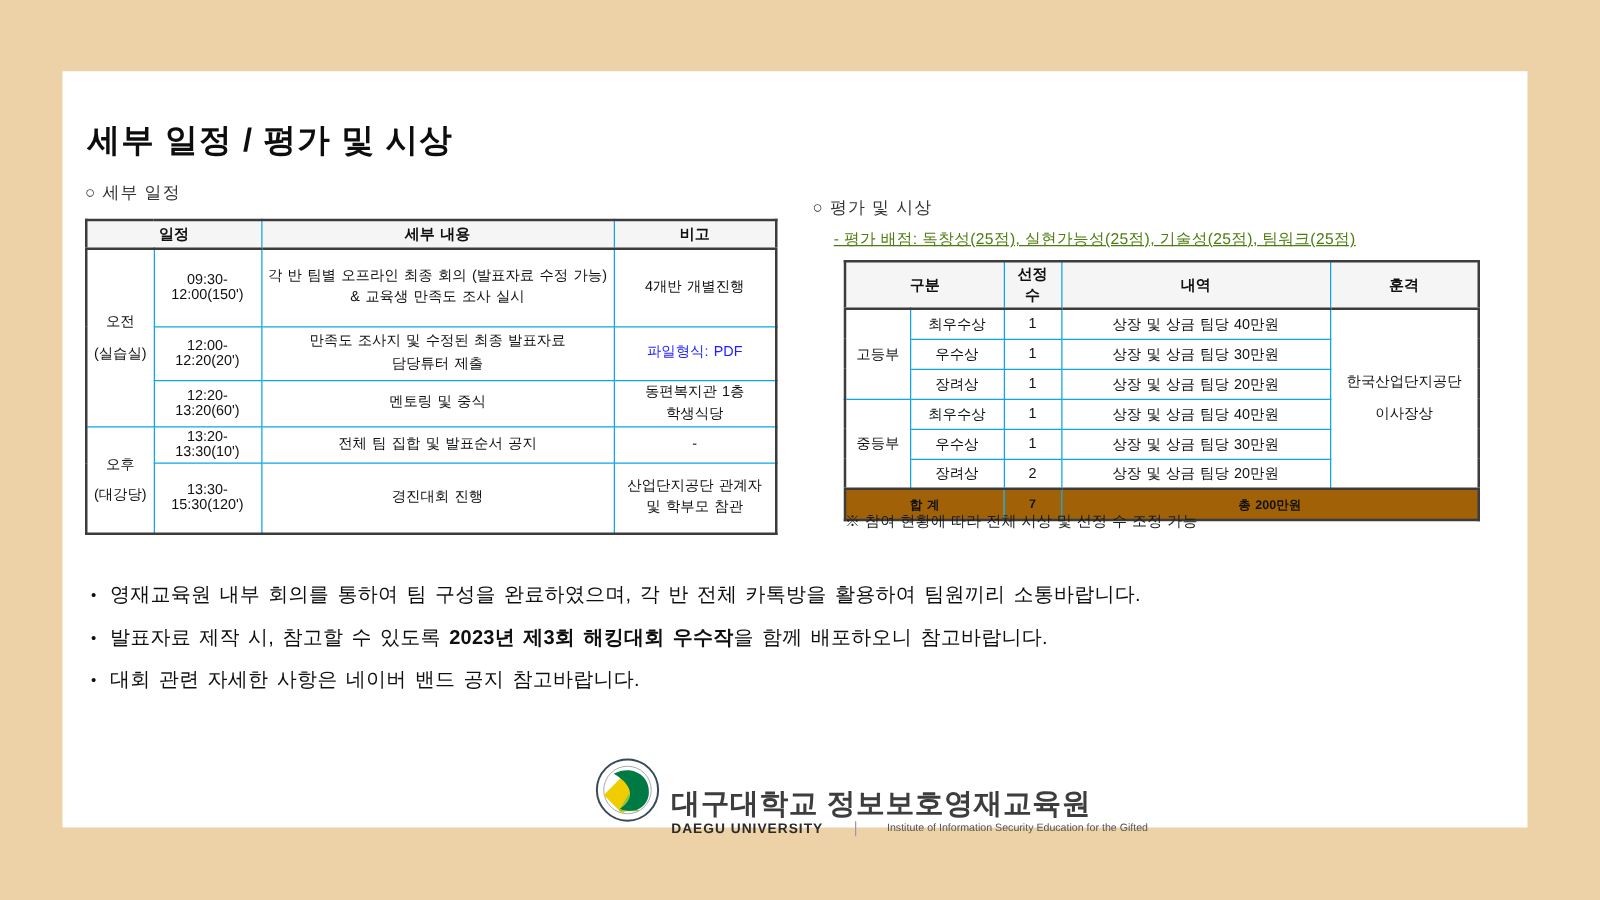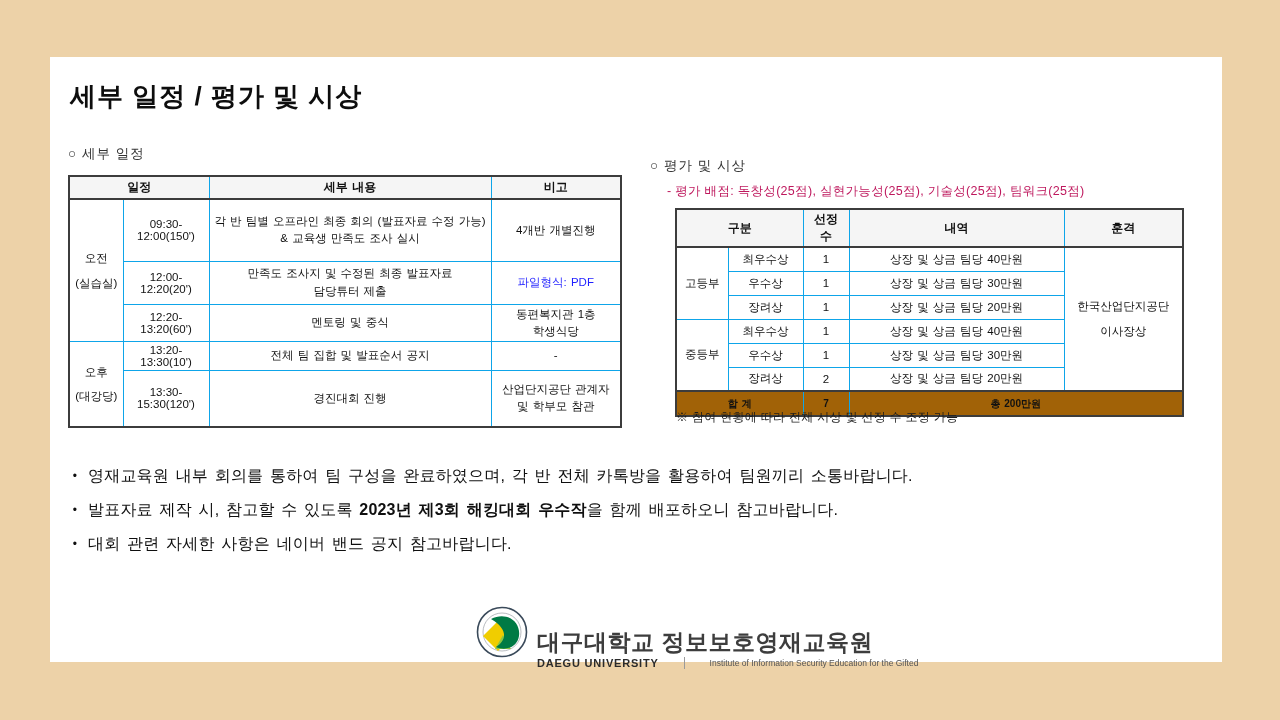--- a/index.html
+++ b/index.html
@@ -8,27 +8,27 @@
     background:#edd2a8;
     font-family:"Liberation Sans", sans-serif;
     color:#111;
     overflow:hidden;
   }
   .card {
     position:absolute; left:50px; top:57px; width:1172px; height:605px;
     background:#ffffff;
   }
   .page-title {
-    position:absolute; left:20px; top:22px;
+    position:absolute; left:20px; top:38px;
     font-size:26px; font-weight:bold; color:#0d0d0d; letter-spacing:1px;
   }
   .sec-label { position:absolute; font-size:13.5px; color:#333; letter-spacing:1px; }
   #sched-label { left:18px; top:88px;text-align:right; }
   #award-label { left:600px; top:100px; }
-  .criteria { position:absolute; left:617px; top:126px; font-size:12.5px; color:#be185d; letter-spacing:0.3px; }
+  .criteria { position:absolute; left:617px; top:126px; font-size:12.5px; color:#4d7c0f; letter-spacing:0.3px;text-decoration:underline; }
 
   table.tbl {
     position:absolute; border-collapse:collapse; table-layout:fixed;
     font-size:11.5px; color:#111; border:2px solid #3c3c3c;
   }
   .tbl th, .tbl td {
     border:1px solid #0ea5e9; text-align:center; vertical-align:middle;
     padding:1px 3px; word-spacing:1px;
   }
   .tbl thead th {
@@ -53,21 +53,21 @@
     font-size:16px; color:#0f0f0f; letter-spacing:0.2px; word-spacing:2px;
   }
   .bullet .dot { width:26px; text-align:center; font-size:12px; padding-top:3px; flex:0 0 26px; }
   #bullet-1 { top:409px; }
   #bullet-2 { top:443px; }
   #bullet-3 { top:477px; }
   .bold-seg { font-weight:bold; }
 
   .logo { position:absolute; left:426px; top:549px; display:flex; align-items:flex-start; gap:9px; }
   .logo-kr { font-size:23px; font-weight:bold; color:#3d3d3d; letter-spacing:0.5px; line-height:1.1;margin-top:24px; }
-  .logo-en-row { display:flex; align-items:center; gap:25px; margin-top:2px; }
+  .logo-en-row { display:flex; align-items:flex-start; gap:25px; margin-top:2px; }
   .logo-en { font-size:11px; font-weight:bold; color:#2b2b2b; letter-spacing:0.8px; }
   .logo-div { width:1px; height:12px; background:#9a9a9a; }
   .logo-inst { font-size:8.5px; color:#555; }
 </style>
 </head>
 <body>
 
 <div class="card">
 
   <div class="page-title">세부 일정 / 평가 및 시상</div>

